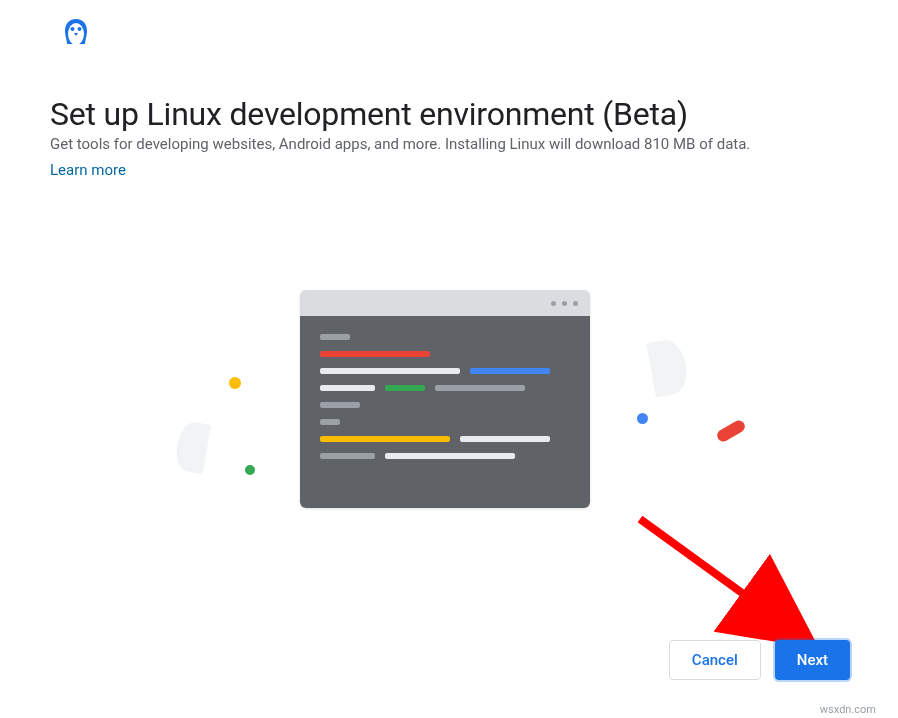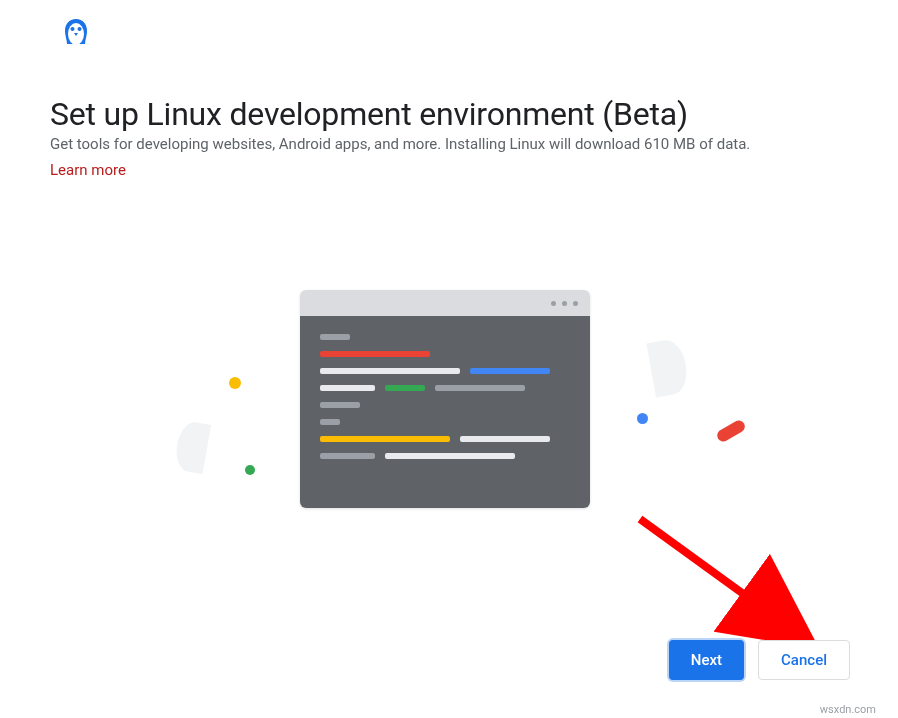--- a/index.html
+++ b/index.html
@@ -35,21 +35,21 @@
       letter-spacing: -0.2px;
     }
     .description {
       font-size: 15px;
       color: #5f6368;
       line-height: 1.5;
       margin-bottom: 4px;
     }
     .learn-more {
       font-size: 15px;
-      color: #b91c1c;
+      color: #0369a1;
       text-decoration: none;
       cursor: pointer;
     }
     .illustration {
       position: absolute;
       top: 270px;
       left: 0;
       width: 898px;
       height: 280px;
     }
@@ -204,21 +204,21 @@
     <path d="M18 3 C11 3 7 8 7 15 C7 20 9 24 9 28 L27 28 C27 24 29 20 29 15 C29 8 25 3 18 3 Z" fill="#1a73e8"></path>
     <ellipse cx="18" cy="18" rx="8" ry="11" fill="#ffffff"></ellipse>
     <circle cx="14.5" cy="13" r="2" fill="#1a73e8"></circle>
     <circle cx="21.5" cy="13" r="2" fill="#1a73e8"></circle>
     <path d="M16 17 L20 17 L18 20 Z" fill="#1a73e8"></path>
   </svg>
 </div>
 
 <div class="content">
   <h1 class="title">Set up Linux development environment (Beta)</h1>
-  <p class="description">Get tools for developing websites, Android apps, and more. Installing Linux will download 610 MB of data.</p>
+  <p class="description">Get tools for developing websites, Android apps, and more. Installing Linux will download 810 MB of data.</p>
   <a class="learn-more">Learn more</a>
 </div>
 
 <div class="illustration">
   <div class="shape-moon-left"></div>
   <div class="shape-moon-right"></div>
   <div class="dot-yellow"></div>
   <div class="dot-green"></div>
   <div class="dot-blue"></div>
   <div class="pill-red"></div>
@@ -258,17 +258,17 @@
 <svg class="arrow-annotation" viewBox="0 0 200 160">
   <defs>
     <marker id="arrowhead" markerWidth="12" markerHeight="12" refX="9" refY="6" orient="auto">
       <polygon points="0 0, 12 6, 0 12" fill="#ff0000"></polygon>
     </marker>
   </defs>
   <line x1="15" y1="12" x2="175" y2="128" stroke="#ff0000" stroke-width="8" marker-end="url(#arrowhead)"></line>
 </svg>
 
 <div class="button-row">
+  <button class="btn btn-cancel">Cancel</button>
   <button class="btn btn-next">Next</button>
-  <button class="btn btn-cancel">Cancel</button>
 </div>
 
 <div class="watermark">wsxdn.com</div>
 
 </body></html>

